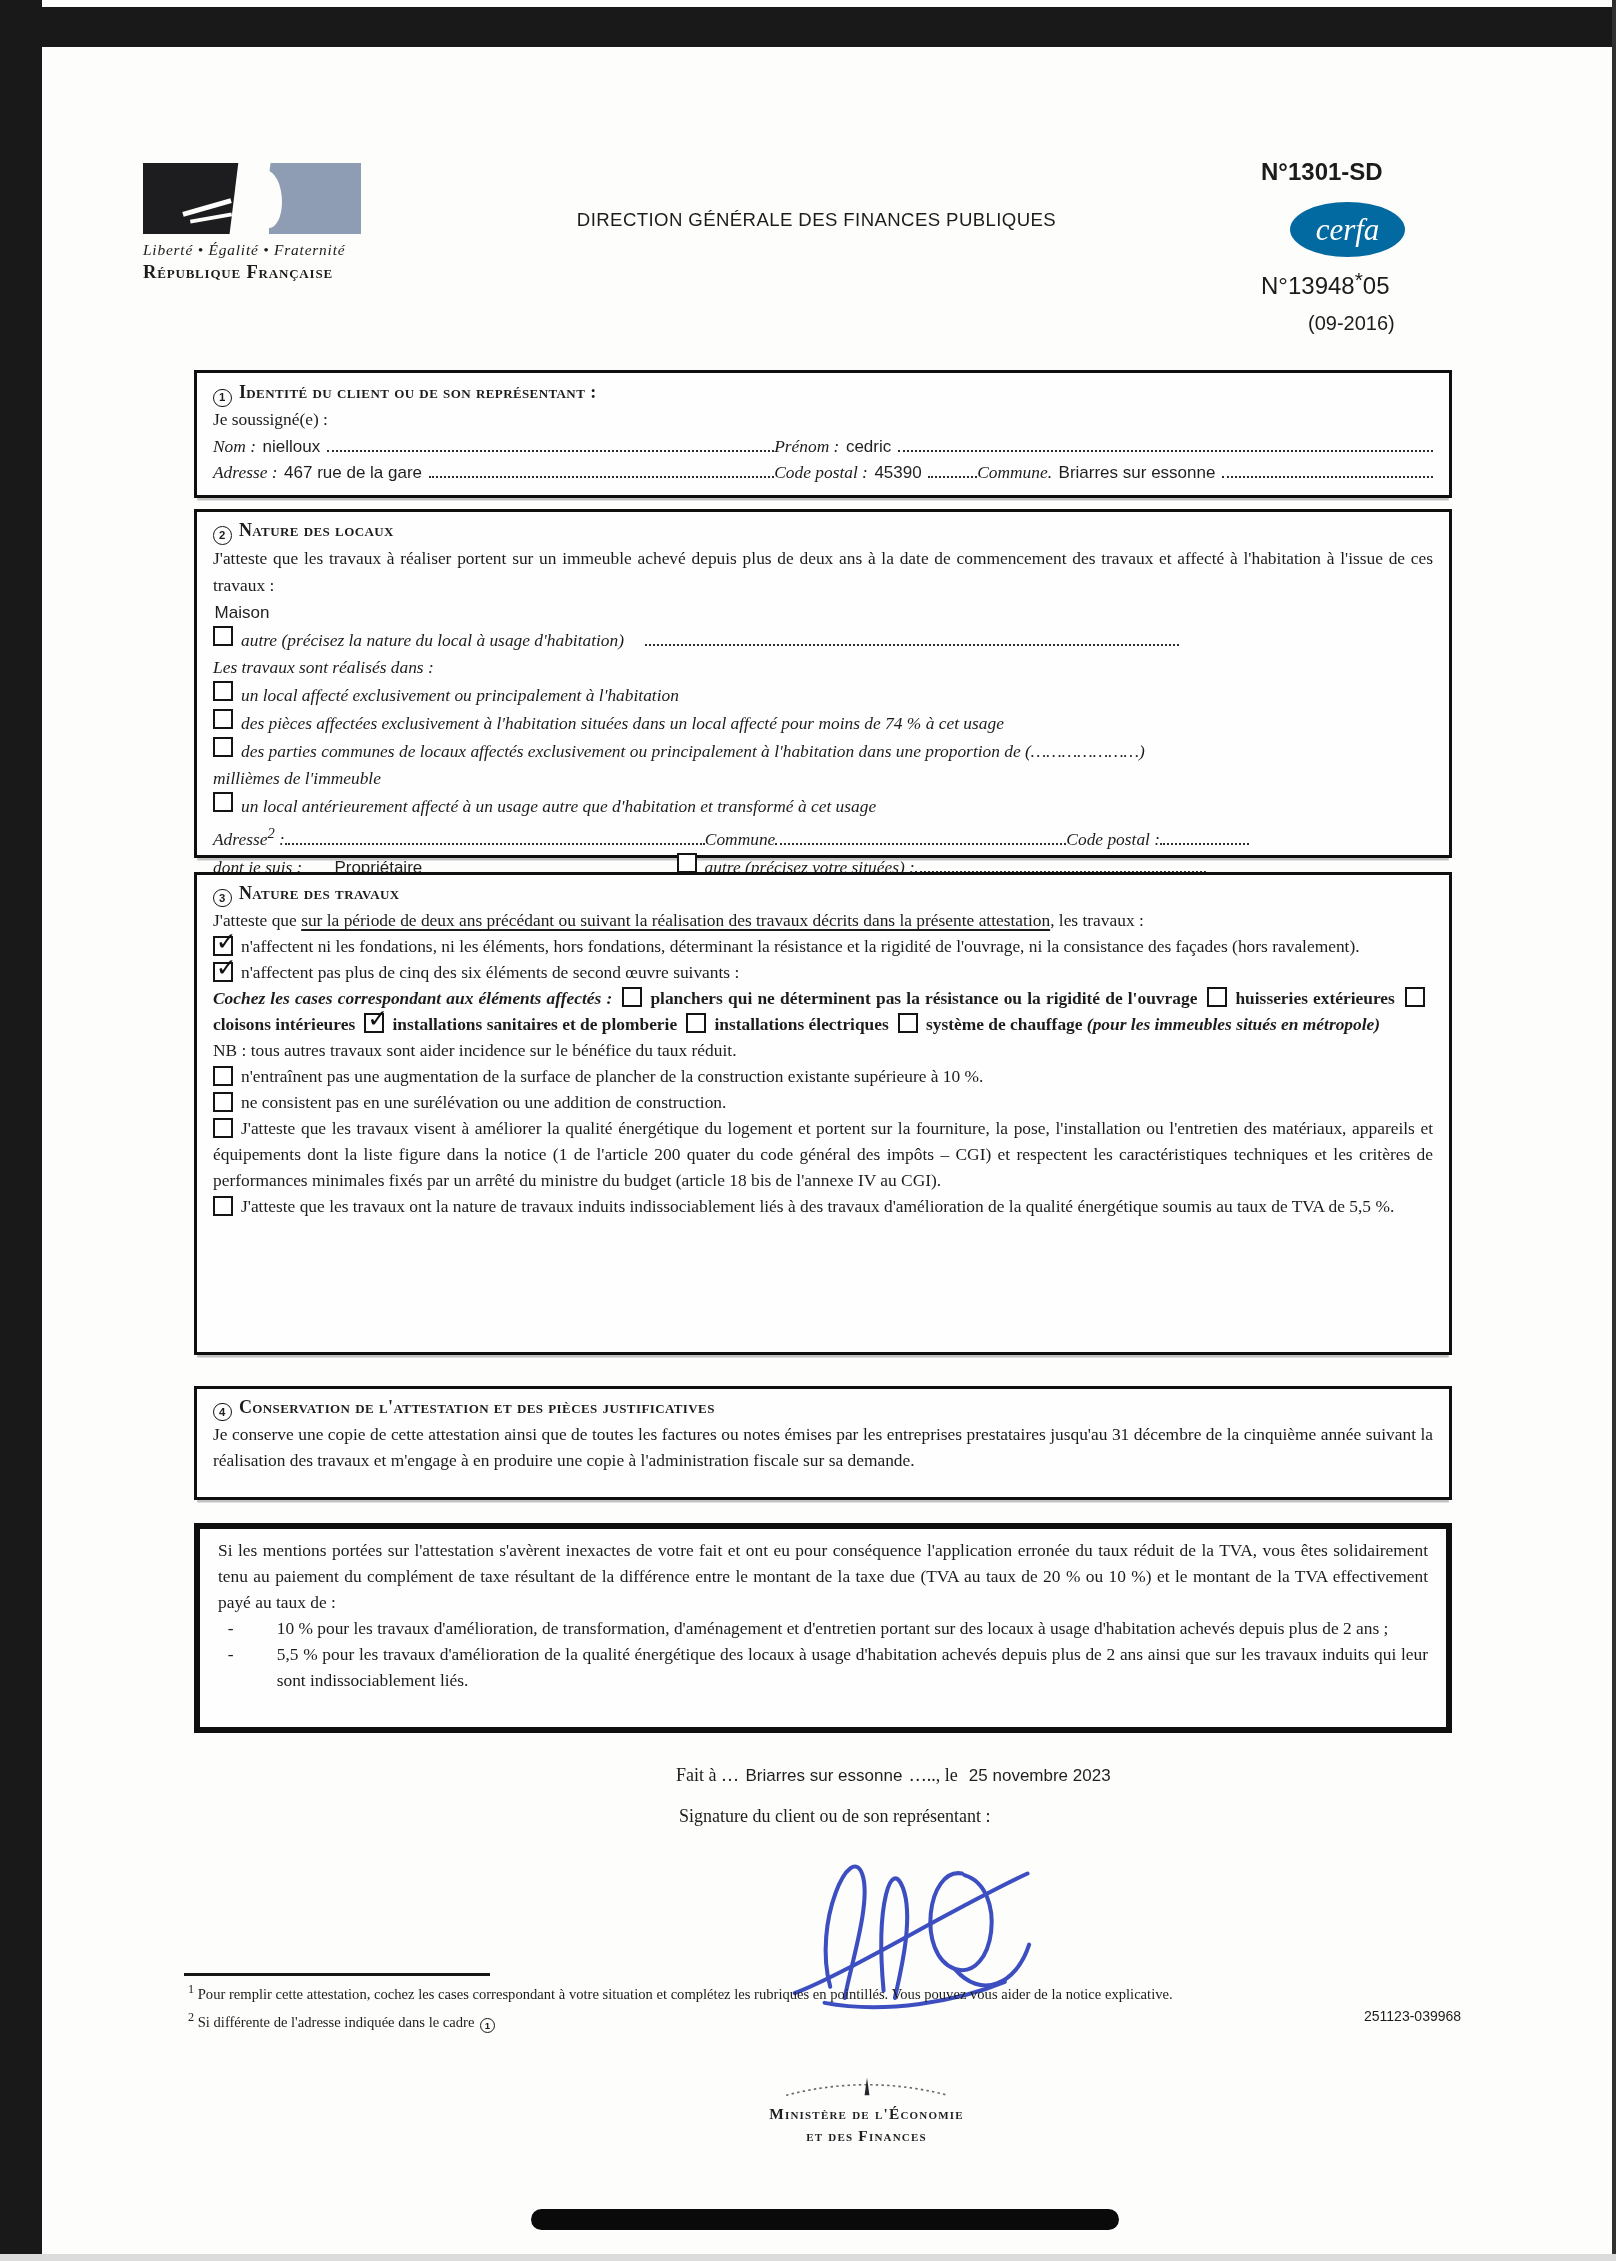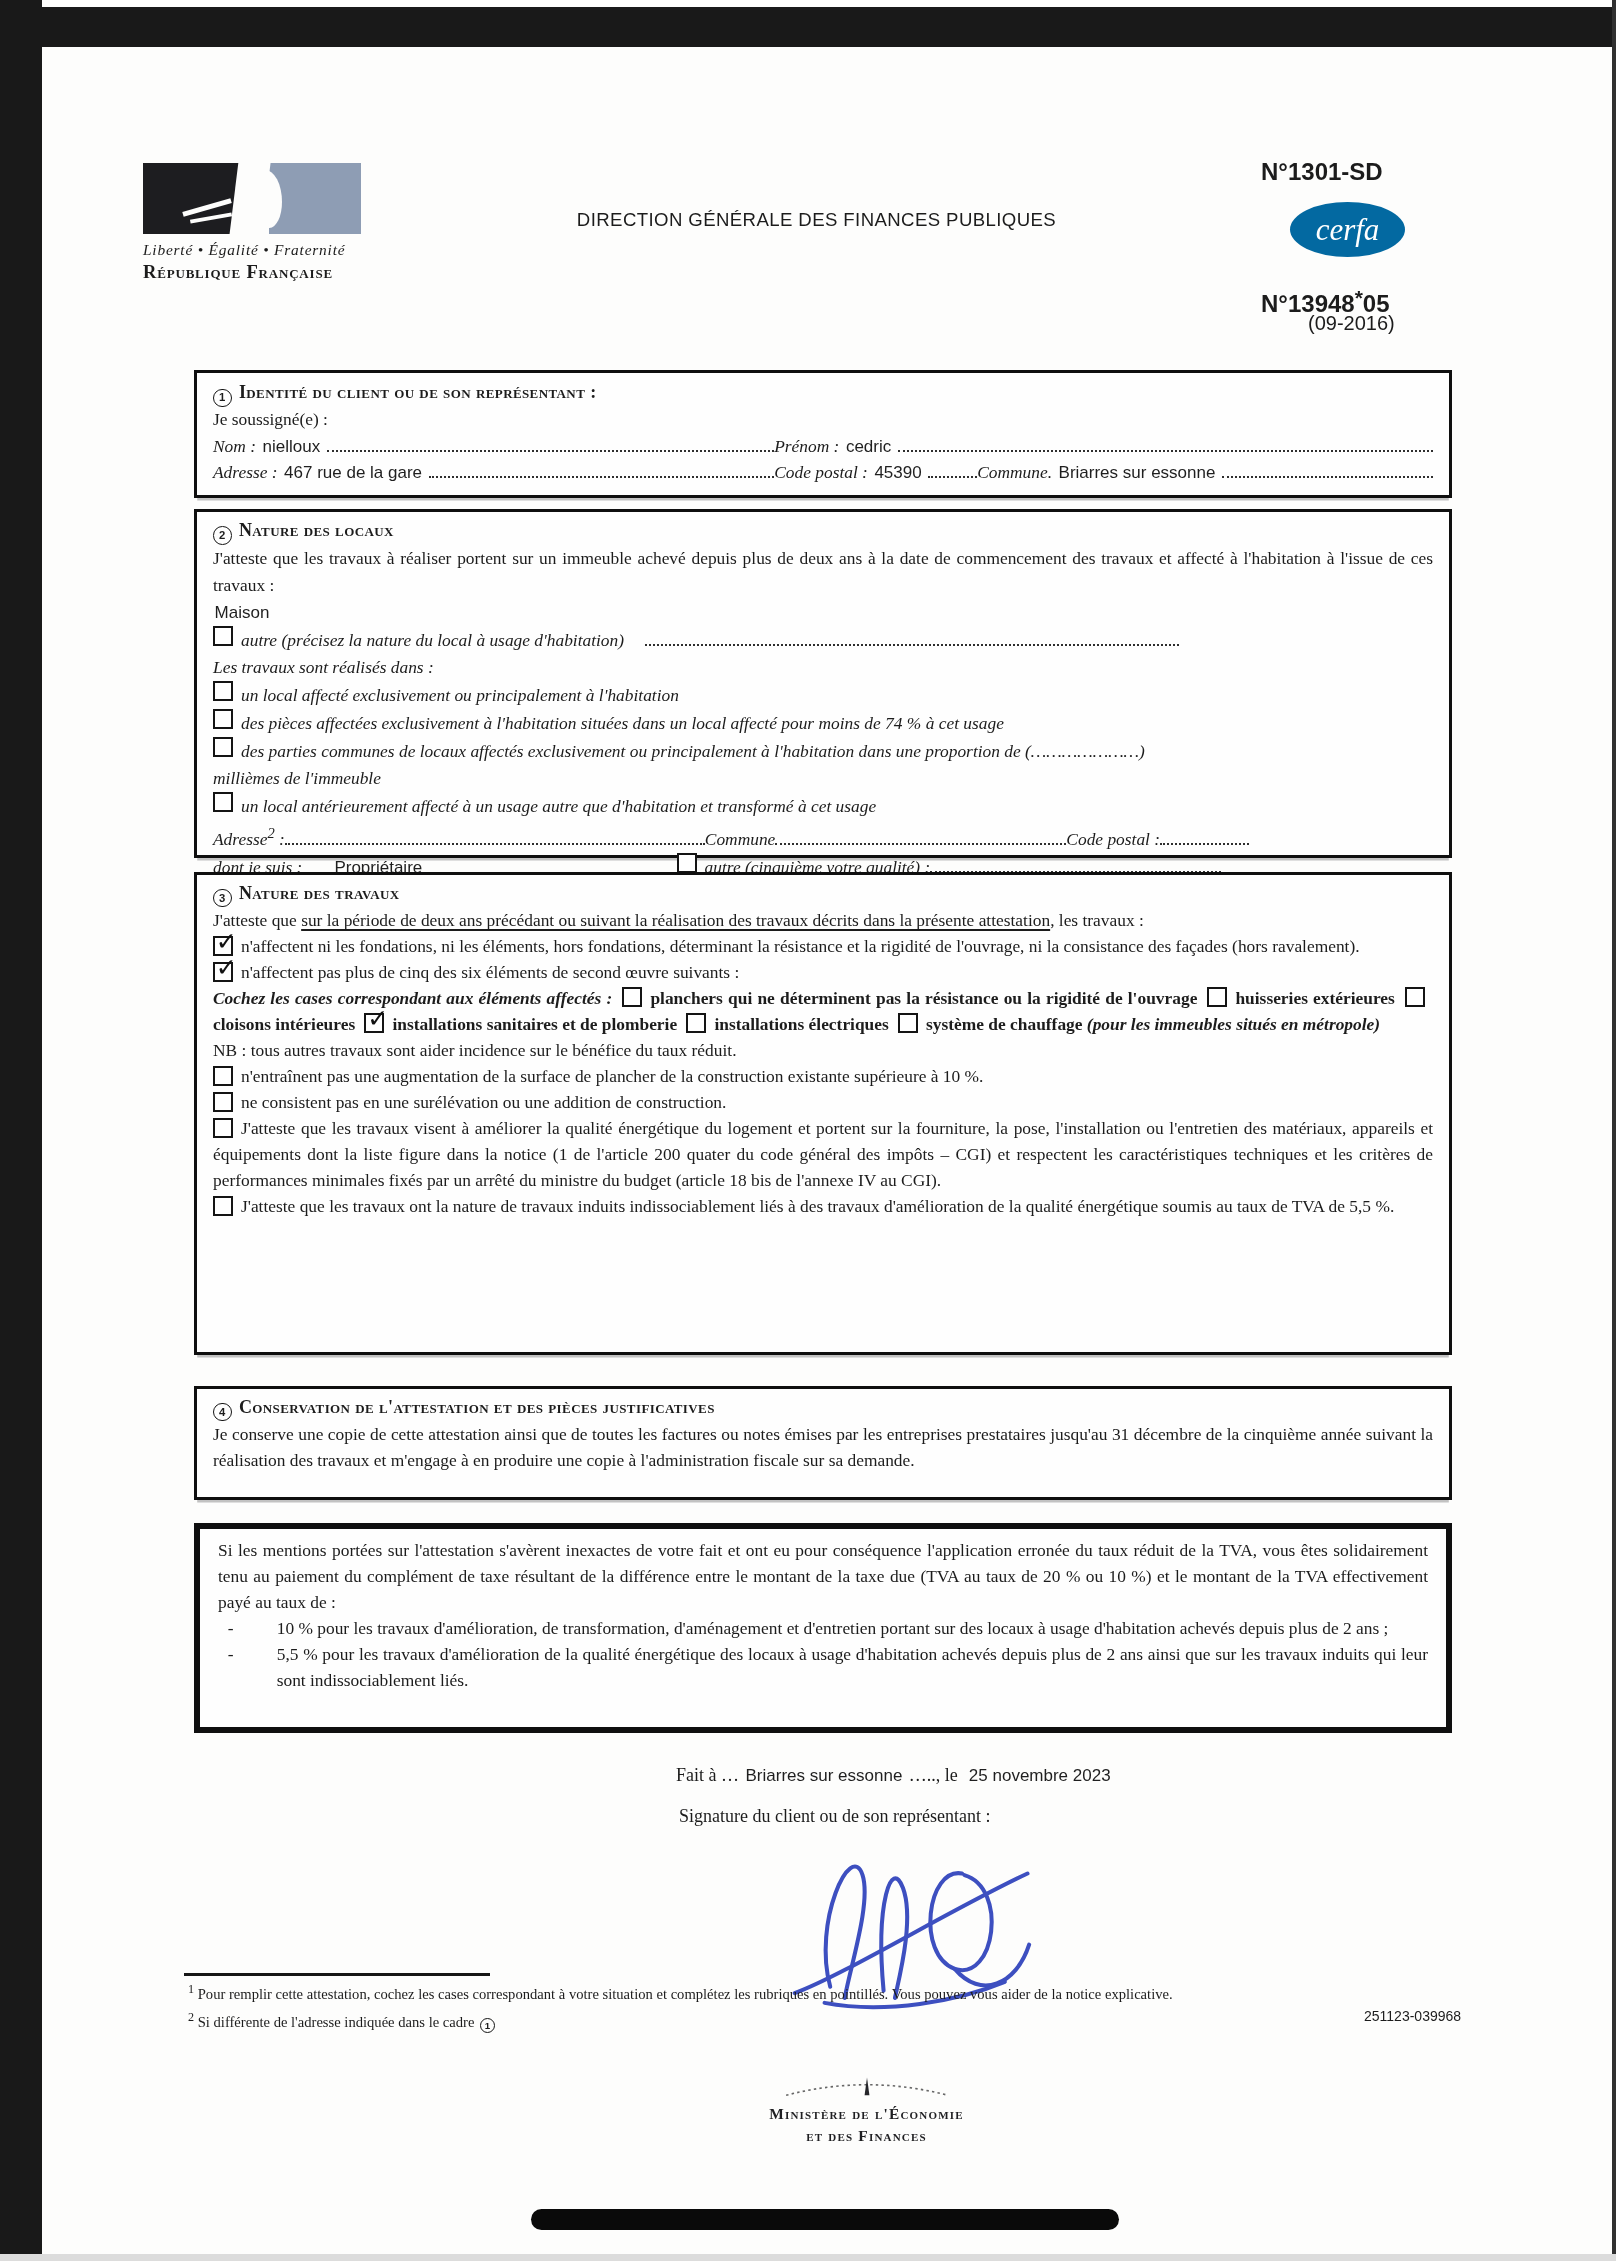--- a/index.html
+++ b/index.html
@@ -27,21 +27,21 @@
   .motto{margin-top:6.5px;font-style:italic;font-size:15.4px;letter-spacing:0.8px;white-space:nowrap;}
   .republic{margin-top:2.4px;font-variant:small-caps;font-weight:bold;font-size:18.6px;letter-spacing:0.8px;white-space:nowrap;}
 
   .direction{left:485px;top:209px;width:663px;text-align:center;
              font-family:"Liberation Sans", sans-serif;font-size:18.6px;letter-spacing:0.4px;}
 
   .num-top{left:1261px;top:158px;font-family:"Liberation Sans", sans-serif;font-weight:bold;font-size:24px;}
   .cerfa{left:1290px;top:202px;width:115px;height:55px;background:#0369a1;border-radius:50%;
          display:flex;align-items:center;justify-content:center;}
   .cerfa span{color:#fff;font-style:italic;font-size:31px;font-family:"Liberation Serif", serif;}
-  .num-bot{left:1261px;top:286px;font-family:"Liberation Sans", sans-serif;font-weight:bold;font-size:24px;}
+  .num-bot{left:1261px;top:268px;font-family:"Liberation Sans", sans-serif;font-weight:normal;font-size:24px;}
   .num-bot sup{font-size:21px;vertical-align:6.5px;}
   .revision{left:1308px;top:312px;font-family:"Liberation Sans", sans-serif;font-size:20px;}
 
   .title{left:194px;top:328px;width:1258px;text-align:center;font-weight:bold;font-size:27.5px;letter-spacing:0.8px;}
   .title sup{font-size:15.4px;}
 
   
   .box{left:194px;width:1258px;border:3.2px solid #0f0f0f;box-sizing:border-box;background:#fefefe;
        padding:4.9px 16px;font-size:17.4px;line-height:26px;box-shadow:0 5.7px 0 -3.2px #c2c2c2;}
   #box1{top:370px;height:128px;line-height:25px;padding-top:7.3px;}
@@ -200,21 +200,21 @@
       <span class="lab">Code postal :</span>
       <span class="lead w110"></span>
     </div>
     <div class="frow">
       <div style="flex:0 0 38%;display:flex;align-items:baseline;">
         <span class="lab">dont je suis :</span>
         <span class="val" style="padding-left:32px;">Propriétaire</span>
       </div>
       <div style="flex:1;display:flex;align-items:baseline;">
         <span class="cb"></span>
-        <span class="it">autre (cinquième votre qualité) :</span>
+        <span class="it">autre (précisez votre situées) :</span>
         <span class="lead w360"></span>
       </div>
     </div>
   </div>
 
   <div class="abs box" id="box3">
     <div class="bhead">
       <span class="circ">3</span><span>Nature des travaux</span>
     </div>
     <div class="just">

